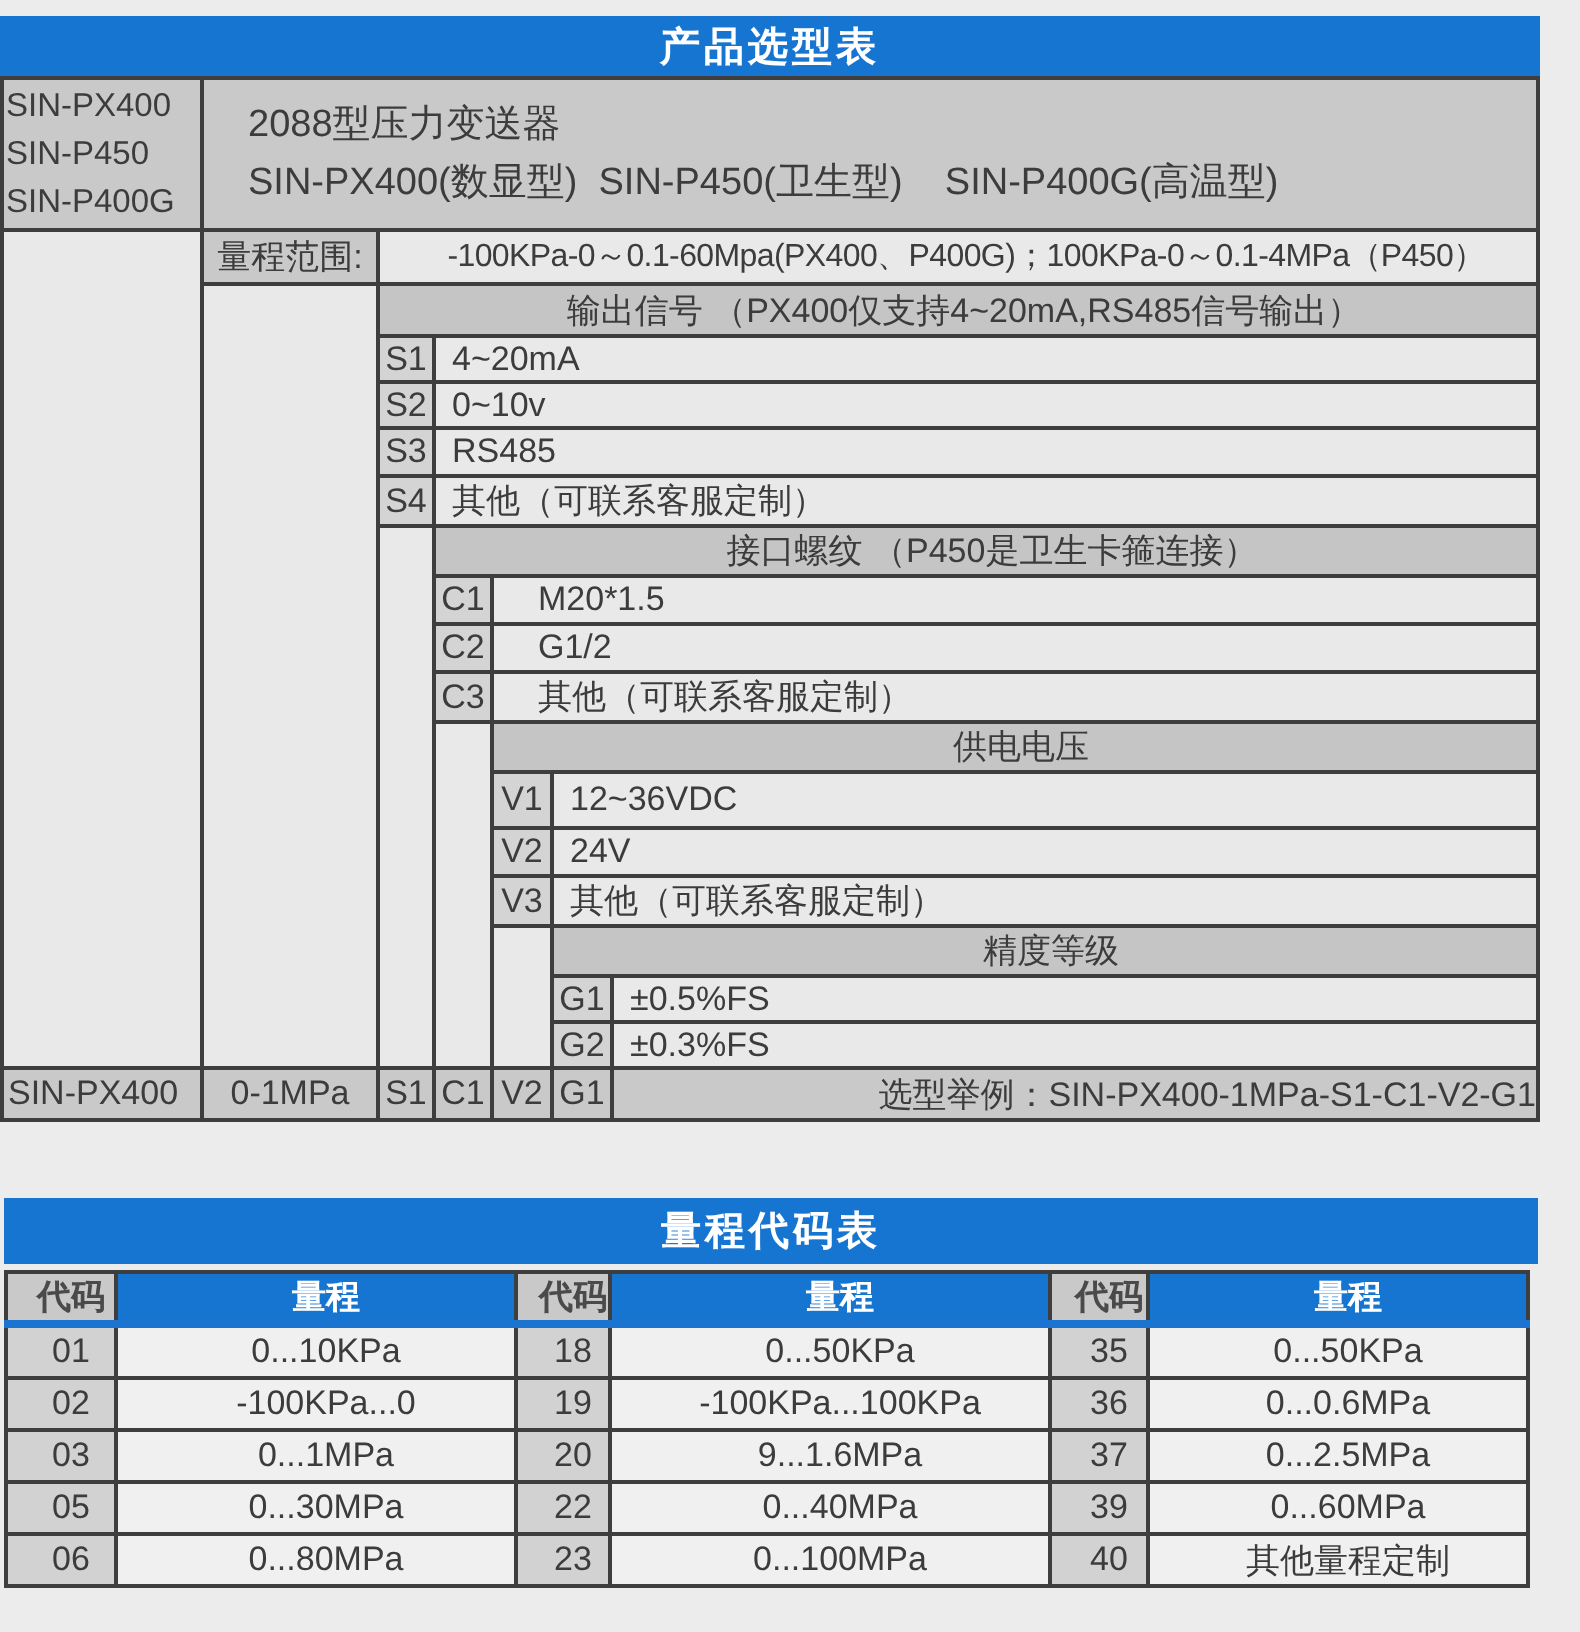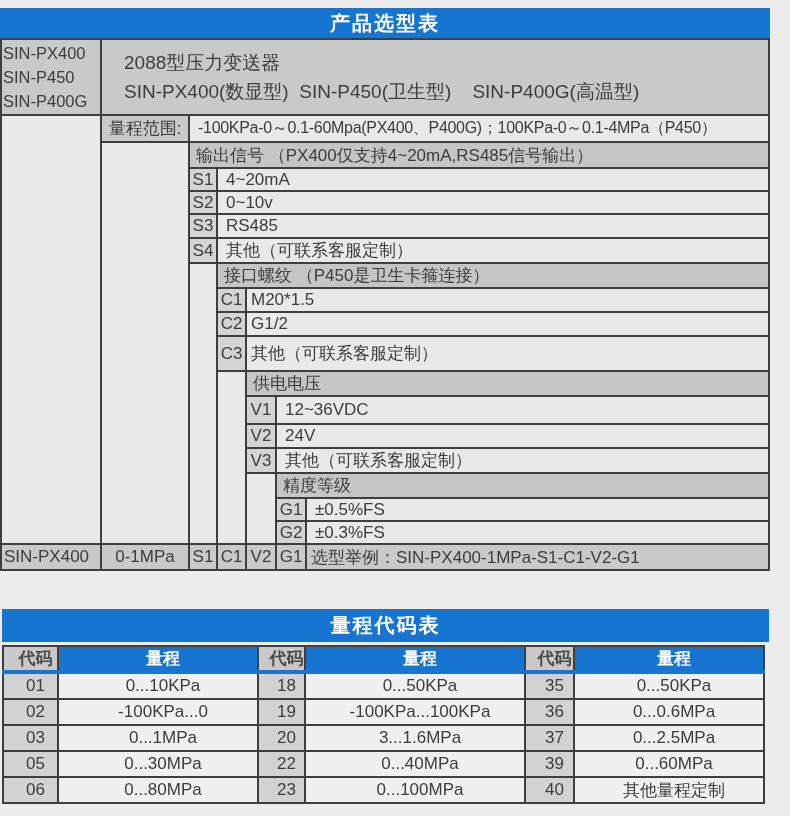--- a/index.html
+++ b/index.html
@@ -14,30 +14,30 @@
   .titlebar{
     height:30px;background:#1775d2;color:#ffffff;
     font-size:20px;font-weight:bold;letter-spacing:2px;
     display:flex;align-items:center;justify-content:center;
   }
   .titlebar2{height:33px;margin-top:38px;margin-left:2px;width:767px;}
   table{border-collapse:collapse;table-layout:fixed;width:770px;}
   td{border:2px solid #3e3e3e;overflow:hidden;white-space:nowrap;font-size:17px;padding:0;}
   
   .sel td.bgA{background:#c9c9c9;}
-  .sel td.bgHdr{background:#c5c5c5;padding-left:6px;}
+  .sel td.bgHdr{background:#c5c5c5;padding-left:6px;text-align:center;}
   .sel td.bgCode{background:#d4d4d4;text-align:center;}
   .sel td.bgVal{background:#e9e9e9;padding-left:8px;}
   .sel td.empty{background:#e9e9e9;}
-  .sel td.indent{padding-left:4px;}
+  .sel td.indent{padding-left:22px;}
   .models div{font-size:16.5px;line-height:24px;padding-left:1px;}
   .prodcell{padding-left:22px;}
   .prodcell div{font-size:19px;line-height:29px;white-space:pre;}
-  .rangeval{font-size:16px;letter-spacing:-0.3px;padding-left:4px;}
-  .exampletext{padding-left:4px;}
+  .rangeval{font-size:16px;letter-spacing:-0.3px;padding-left:4px;text-align:center;}
+  .exampletext{padding-left:20px;text-align:right;}
   .ctr{text-align:center;}
   
   .rc{margin-top:3px;margin-left:2px;width:763px;font-size:18px;}
   .rc td{height:24px;text-align:center;padding-left:10px;}
   .rc .hdrrow td{border-bottom:4px solid #1a74d0;height:22px;font-weight:bold;}
   .rc td.codeHdr{background:#c9c9c9;color:#4a4a4a;}
   .rc td.rangeHdr{background:#1775d2;color:#ffffff;}
   .rc td.codeCell{background:#d2d2d2;}
   .rc td.rangeCell{background:#f0f0f0;}
 </style>
@@ -103,21 +103,21 @@
       <td class="bgHdr" colspan="4">接口螺纹 （P450是卫生卡箍连接）</td>
     </tr>
     <tr style="height:24px">
       <td class="bgCode">C1</td>
       <td class="bgVal indent" colspan="3">M20*1.5</td>
     </tr>
     <tr style="height:24px">
       <td class="bgCode">C2</td>
       <td class="bgVal indent" colspan="3">G1/2</td>
     </tr>
-    <tr style="height:35px">
+    <tr style="height:25px">
       <td class="bgCode">C3</td>
       <td class="bgVal indent" colspan="3">其他（可联系客服定制）</td>
     </tr>
 
     <tr style="height:25px">
       <td class="empty" rowspan="7"></td>
       <td class="bgHdr" colspan="3">供电电压</td>
     </tr>
     <tr style="height:28px">
       <td class="bgCode">V1</td>
@@ -192,21 +192,21 @@
       <td class="rangeCell">-100KPa...0</td>
       <td class="codeCell">19</td>
       <td class="rangeCell">-100KPa...100KPa</td>
       <td class="codeCell">36</td>
       <td class="rangeCell">0...0.6MPa</td>
     </tr>
     <tr>
       <td class="codeCell">03</td>
       <td class="rangeCell">0...1MPa</td>
       <td class="codeCell">20</td>
-      <td class="rangeCell">3...1.6MPa</td>
+      <td class="rangeCell">9...1.6MPa</td>
       <td class="codeCell">37</td>
       <td class="rangeCell">0...2.5MPa</td>
     </tr>
     <tr>
       <td class="codeCell">05</td>
       <td class="rangeCell">0...30MPa</td>
       <td class="codeCell">22</td>
       <td class="rangeCell">0...40MPa</td>
       <td class="codeCell">39</td>
       <td class="rangeCell">0...60MPa</td>

